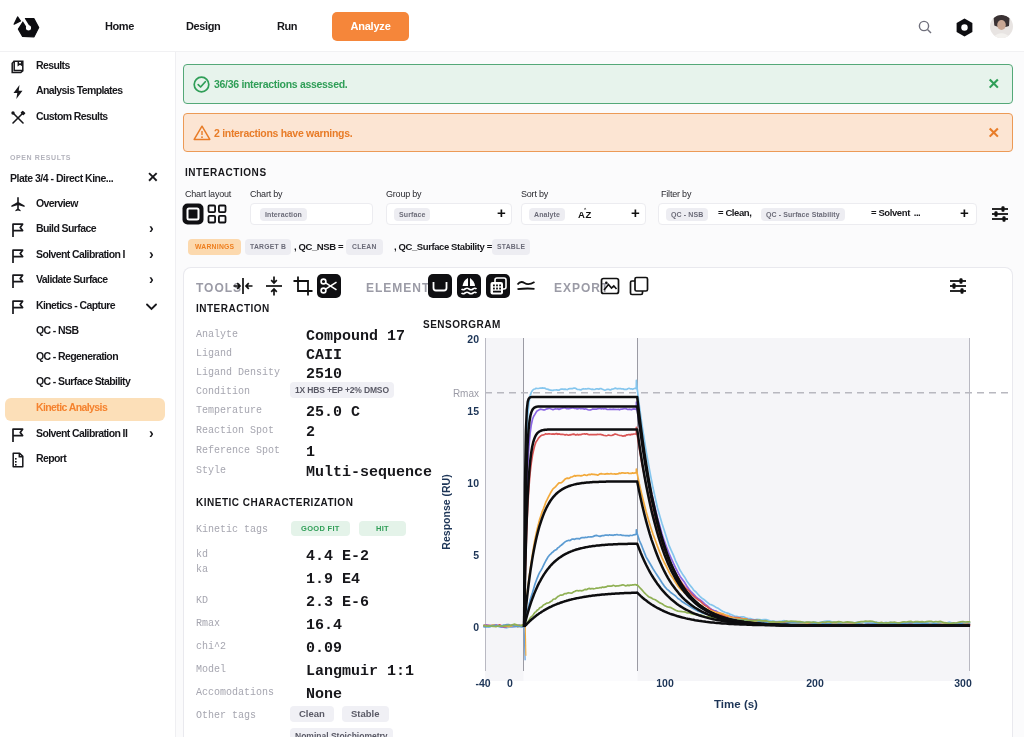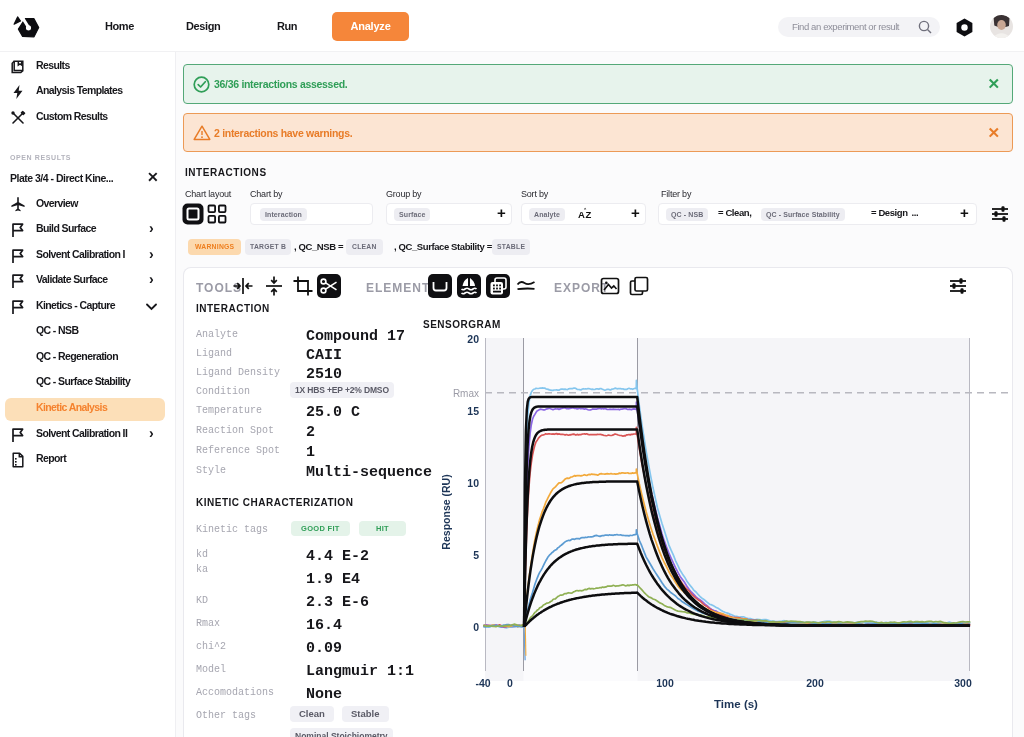--- a/index.html
+++ b/index.html
@@ -48,21 +48,20 @@
   <svg class="abs" style="left:11px;top:14px" width="30" height="26" viewBox="0 0 30 26">
     <path fill-rule="evenodd" fill="#0d0d11" stroke="#0d0d11" stroke-width="1.2" stroke-linejoin="round" d="M14.1 4.7 L23.0 4.7 L27.7 13.5 L23.0 22.8 L11.6 22.4 L7.4 15.1 Z
          M17.5 10.6 A3.2 3.2 0 1 0 17.5 17.0 A3.2 3.2 0 1 0 17.5 10.6 Z"></path>
     <line x1="11.8" y1="4.2" x2="17.6" y2="13.5" stroke="#fff" stroke-width="3.1"></line>
     <path d="M6.6 2.9 L3.1 10.2 L9.5 7.0 Z" fill="#0d0d11" stroke="#0d0d11" stroke-width="1.2" stroke-linejoin="round"></path>
   </svg>
   <div class="navlink" style="left:105px">Home</div>
   <div class="navlink" style="left:186px">Design</div>
   <div class="navlink" style="left:277px">Run</div>
   <div id="btn-analyze">Analyze</div>
-  <div id="search">Find an experiment or result</div>
   <svg class="abs" style="left:917px;top:19px" width="16" height="16" viewBox="0 0 16 16">
       <circle cx="7" cy="7" r="4.6" fill="none" stroke="#70707c" stroke-width="1.4"></circle>
       <line x1="10.5" y1="10.5" x2="14" y2="14" stroke="#70707c" stroke-width="1.4"></line>
     </svg>
   <svg class="abs" style="left:955px;top:18px" width="19" height="19" viewBox="0 0 20 20">
       <path d="M10 0.5 L18.3 5.25 L18.3 14.75 L10 19.5 L1.7 14.75 L1.7 5.25 Z" fill="#0d0d11"></path>
       <circle cx="10" cy="10" r="3.4" fill="#fff"></circle>
     </svg>
   <svg class="abs" style="left:990px;top:15px" width="23" height="23" viewBox="0 0 23 23">
     <defs>
@@ -212,21 +211,21 @@
 <svg class="abs" style="left:578px;top:207px" width="15" height="14" viewBox="0 0 15 14">
     <text x="0" y="11" font-family="Liberation Sans" font-size="9.5" font-weight="bold" fill="#111">A</text>
     <text x="7.6" y="11" font-family="Liberation Sans" font-size="9.5" font-weight="bold" fill="#111">Z</text>
     <path d="M5.9 2.6 L7.1 0.8 L8.3 2.6 L7.6 2.6 L7.1 1.8 L6.6 2.6 Z" fill="#111"></path>
   </svg>
 <div class="plus" style="left:631px">+</div>
 <div class="ctl-box" style="left:658px;width:319px"></div>
 <div class="chip ctl-chip" style="left:666px">QC - NSB</div>
 <div class="crow-txt" style="left:718px;top:207px">= Clean,</div>
 <div class="chip ctl-chip" style="left:761px">QC - Surface Stability</div>
-<div class="crow-txt" style="left:871px;top:207px">= Design  ...</div>
+<div class="crow-txt" style="left:871px;top:207px">= Solvent  ...</div>
 <div class="plus" style="left:960px">+</div>
 <svg class="abs" style="left:990px;top:204px" width="20" height="20" viewBox="0 0 20 20">
     <g stroke="#111" stroke-width="1.8" fill="none">
       <line x1="2" y1="5" x2="18" y2="5"></line>
       <line x1="2" y1="10" x2="18" y2="10"></line>
       <line x1="2" y1="15" x2="18" y2="15"></line>
     </g>
     <g fill="#111">
       <rect x="11.5" y="2.2" width="3" height="5.6" rx="1"></rect>
       <rect x="4.5" y="7.2" width="3" height="5.6" rx="1"></rect>

